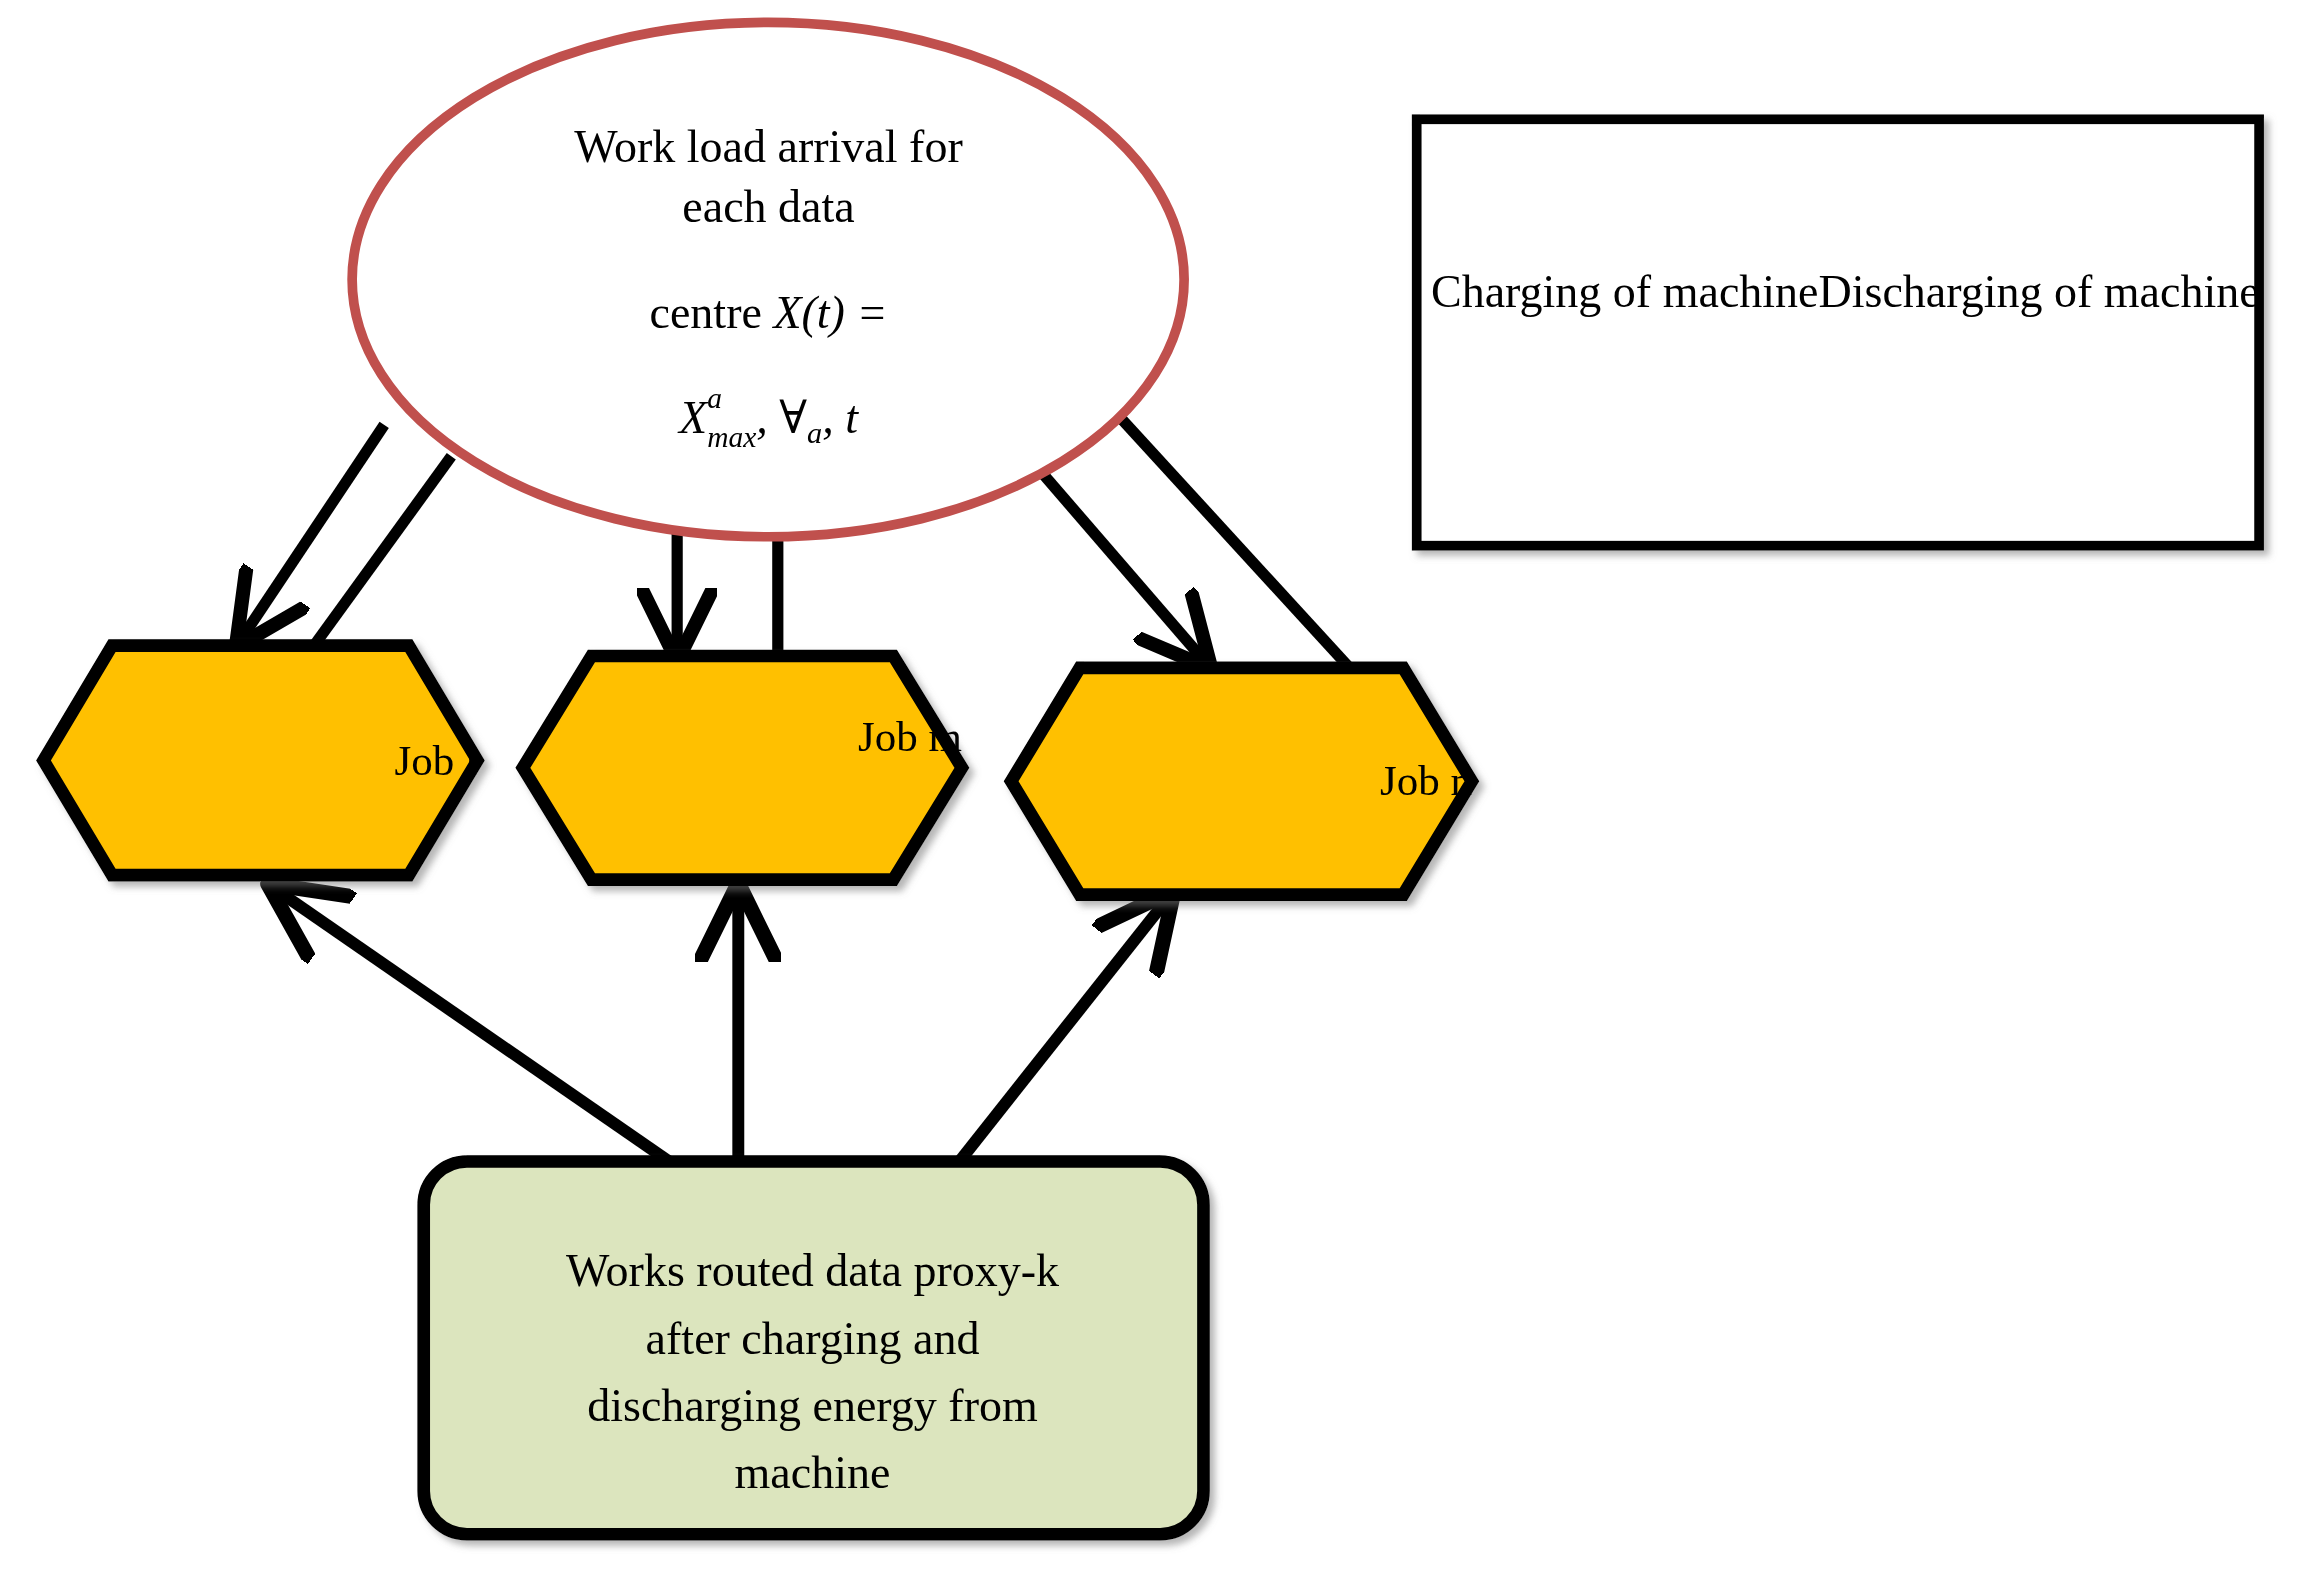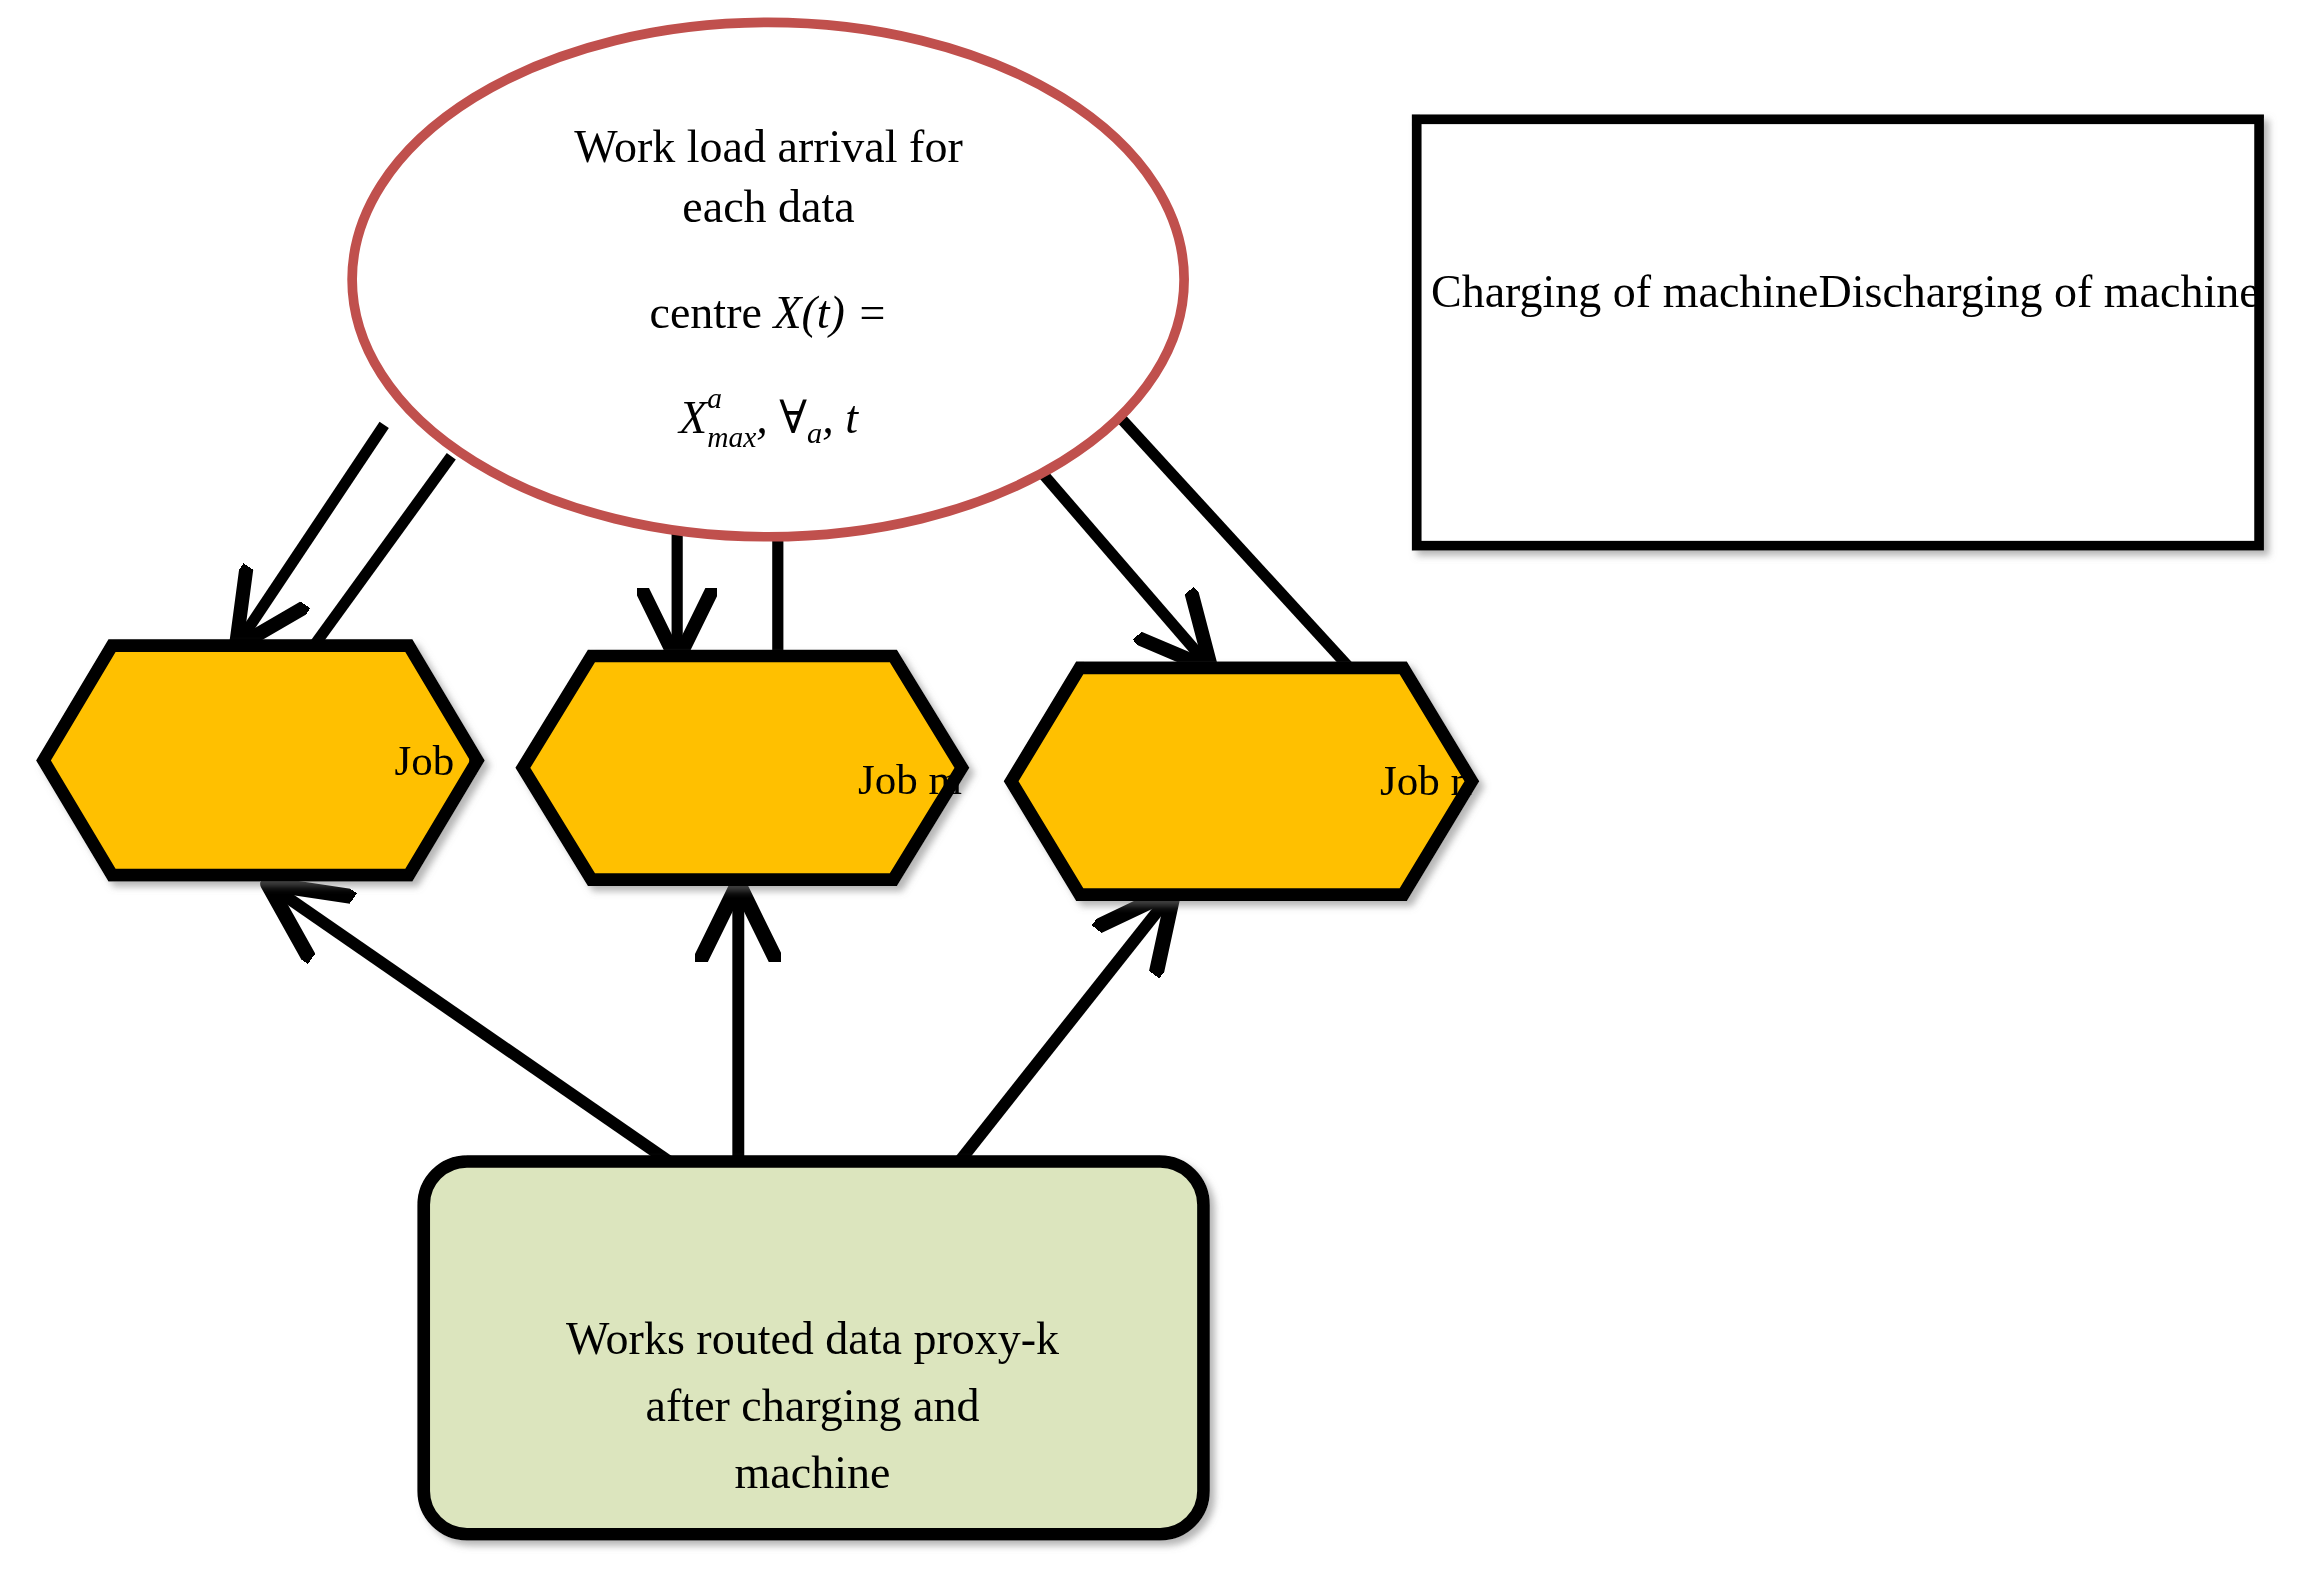--- a/index.html
+++ b/index.html
@@ -45,21 +45,21 @@
     font-family: "Liberation Serif", "DejaVu Serif", serif;
     margin-top: 46px;
   }
   .sub {
     font-size: 0.66em;
     vertical-align: sub;
     font-style: italic;
   }
   .hex-label { font-size: 43px; }
   #job-l-label { left: 45px;   top: 645px;  width: 432px; height: 231px; }
-  #job-m-label { left: 522px;  top: 668px;  width: 440px; height: 224px; }
+  #job-m-label { left: 522px;  top: 625px;  width: 440px; height: 224px; }
   #job-n-label { left: 1010px; top: 667px;  width: 462px; height: 227px; }
   #green-text {
     left: 447px;
     top: 1193px;
     width: 731px;
     height: 313px;
     font-size: 46px;
     flex-direction: column;
     line-height: 1.46;
   }
@@ -134,20 +134,21 @@
 
   <div class="node-label hex-label" id="job-l-label">Job l</div>
 
   <div class="node-label hex-label" id="job-m-label">Job m</div>
 
   <div class="node-label hex-label" id="job-n-label">Job n</div>
 
   <div class="node-label" id="green-text">
     <span class="ltx">Works routed data proxy-k</span>
     <span class="ltx">after charging and</span>
+    <span class="ltx">discharging energy from</span>
     <span class="ltx">machine</span>
   </div>
 
   <div class="node-label" id="legend-text">
     <span class="ltx legend-line">Charging of machine</span>
     <span class="ltx legend-line">Discharging of machine</span>
   </div>
 
 </div>
 

